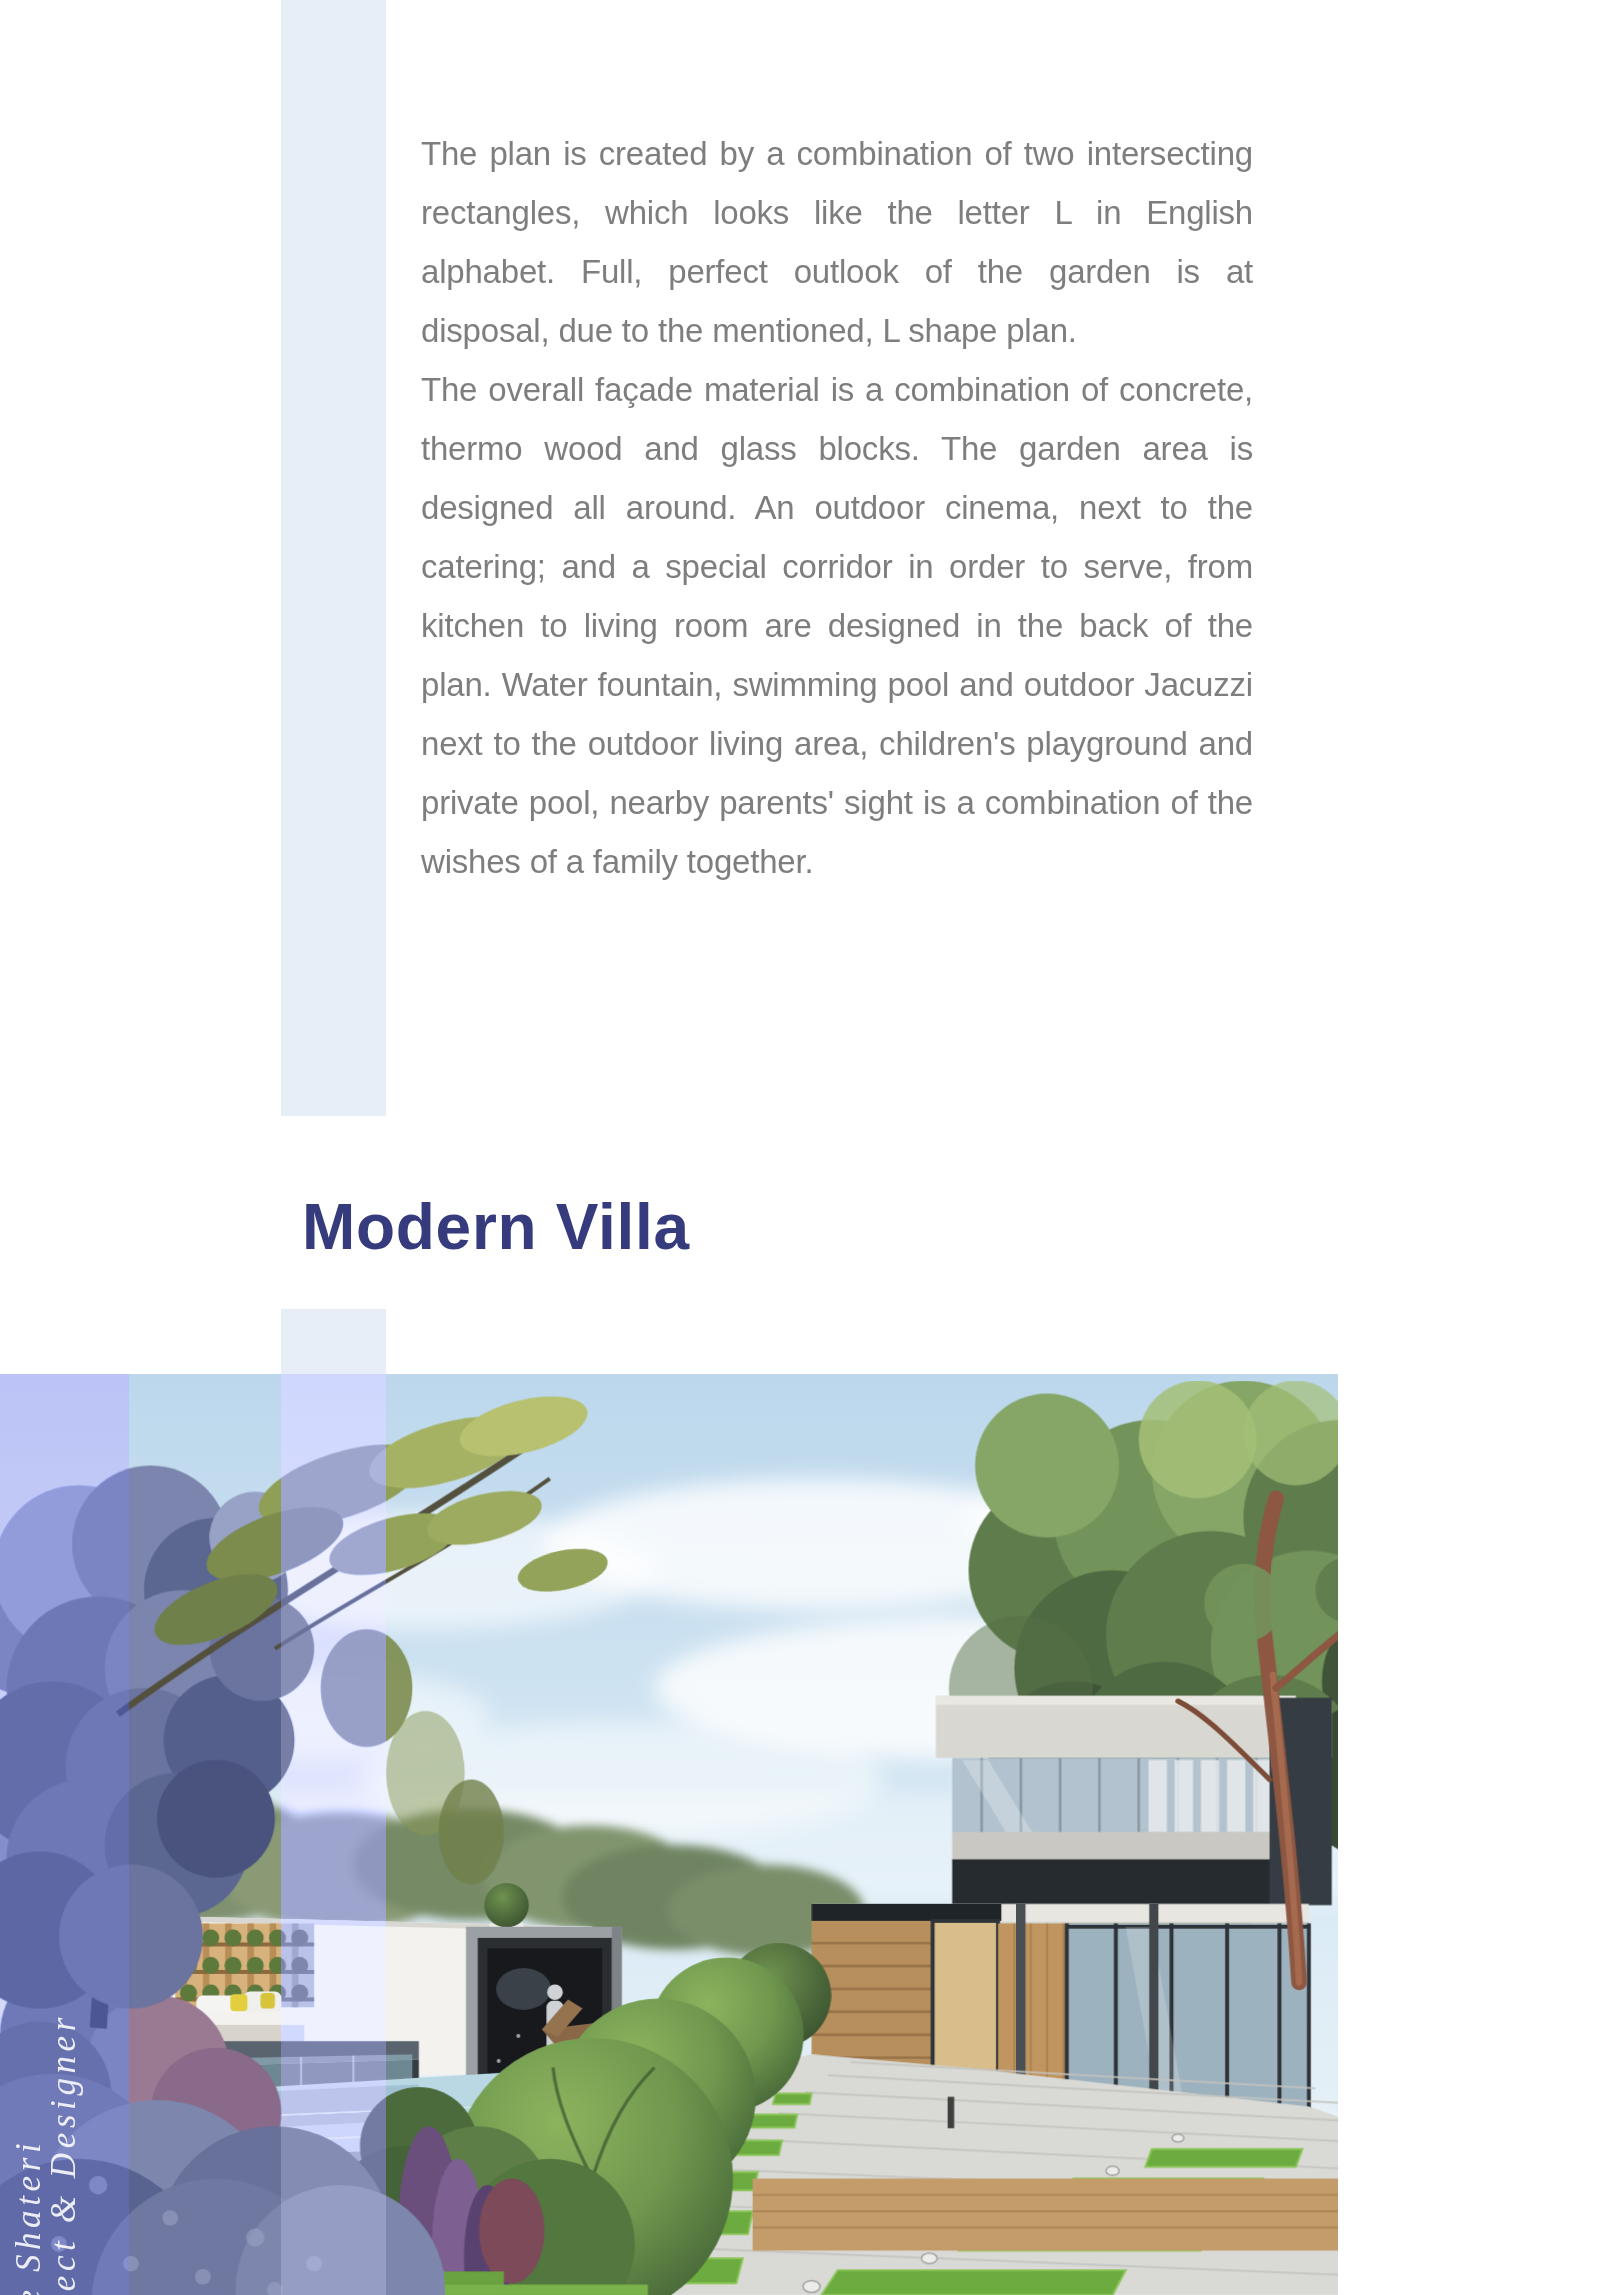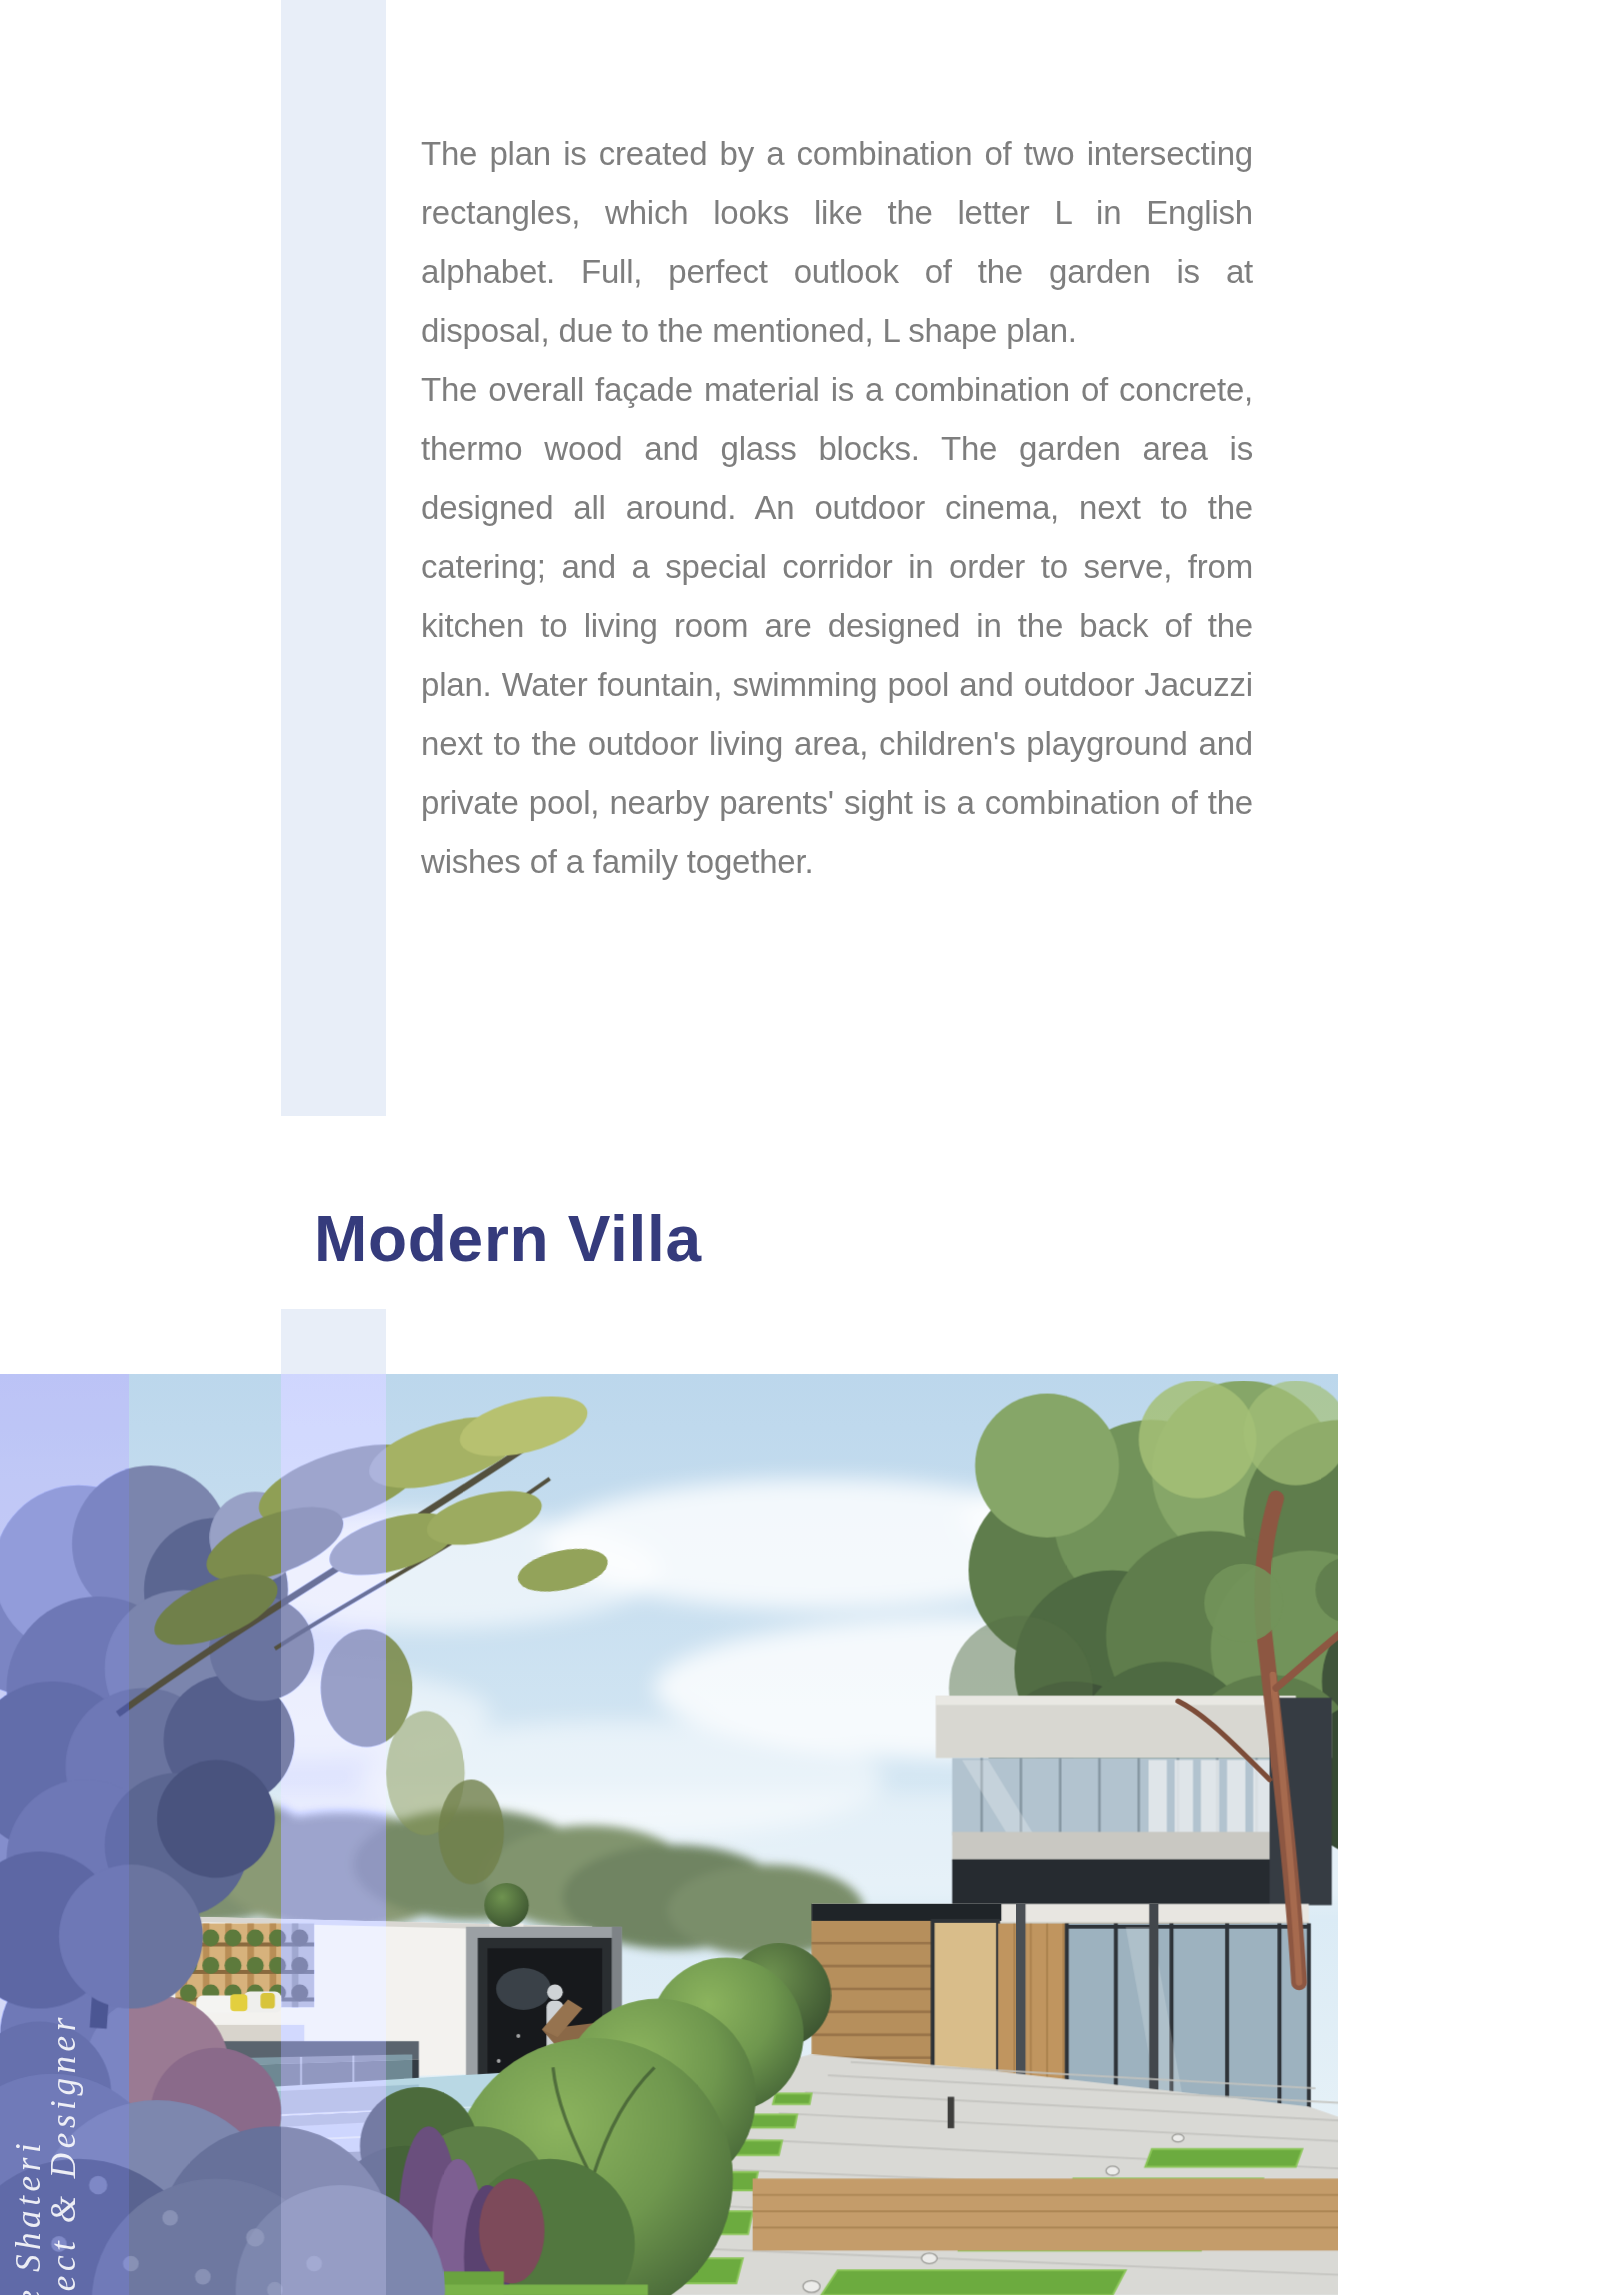--- a/index.html
+++ b/index.html
@@ -11,21 +11,21 @@
   .stripe-top{top:0;height:1116px;}
   .stripe-mid{top:1309px;height:65px;}
 
   
   .article{position:absolute;left:421px;top:124px;width:832px;
            font-size:33px;line-height:59px;letter-spacing:-0.2px;
            text-align:justify;}
   .article p{margin:0;}
 
   
-  .heading{position:absolute;left:298px;top:1186px;margin:16px;
+  .heading{position:absolute;left:298px;top:1186px;margin:4px;
            font-size:64px;font-weight:bold;letter-spacing:0.7px;}
 
   
   .photo{position:absolute;left:0;top:1374px;width:1623px;height:921px;margin:0;
          overflow:hidden;isolation:isolate;background:#cfe2f0;}
   .photo svg{position:absolute;left:0;top:0;width:100%;height:100%;display:block;}
 
   .tint{position:absolute;top:0;height:100%;pointer-events:none;}
   .tint-left  {left:0;     width:129px;background:#6b75b4;mix-blend-mode:color;}
   .tint-left2 {left:0;     width:129px;background:rgba(140,150,205,0.18);}

